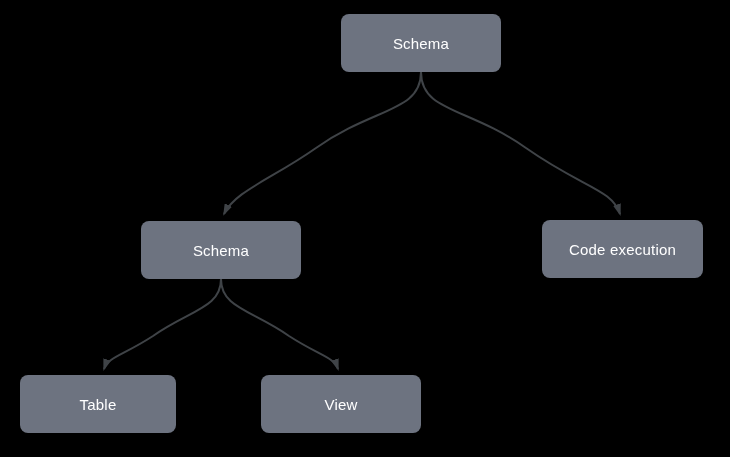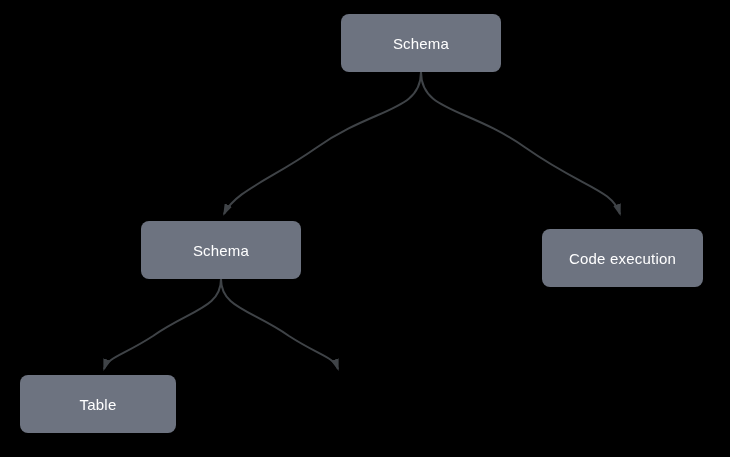--- a/index.html
+++ b/index.html
@@ -25,21 +25,21 @@
     display:flex;align-items:center;justify-content:center;
     color:var(--node-text);
     font-size:15px;
     line-height:1;
     letter-spacing:.2px;
     box-sizing:border-box;
     user-select:none;
   }
   .node-cluster{left:341px;top:14px;}
   .node-schema{left:141px;top:221px;}
-  .node-code-execution{left:542px;top:229px;width:161px;}
+  .node-code-execution{left:542px;top:220px;width:161px;}
   .node-table{left:20px;top:375px;width:156px;}
   .node-view{left:261px;top:375px;}
 </style>
 </head>
 <body>
 
 <div class="canvas">
 
   <svg class="edges" width="730" height="457" viewBox="0 0 730 457" xmlns="http://www.w3.org/2000/svg">
     <defs>
@@ -64,14 +64,17 @@
   </div>
 
   <div class="node node-code-execution">
     <span>Code execution</span>
   </div>
 
   <div class="node node-table">
     <span>Table</span>
   </div>
 
+  <div class="node node-view">
+    <span>View</span>
+  </div>
 
 </div>
 
 </body></html>

